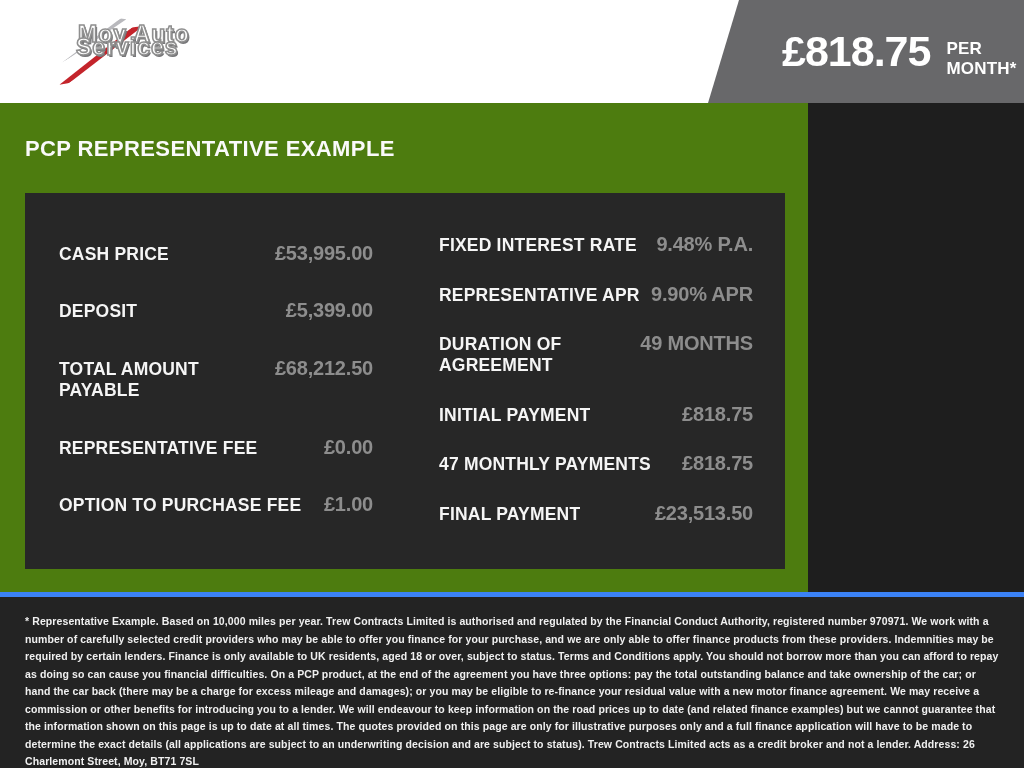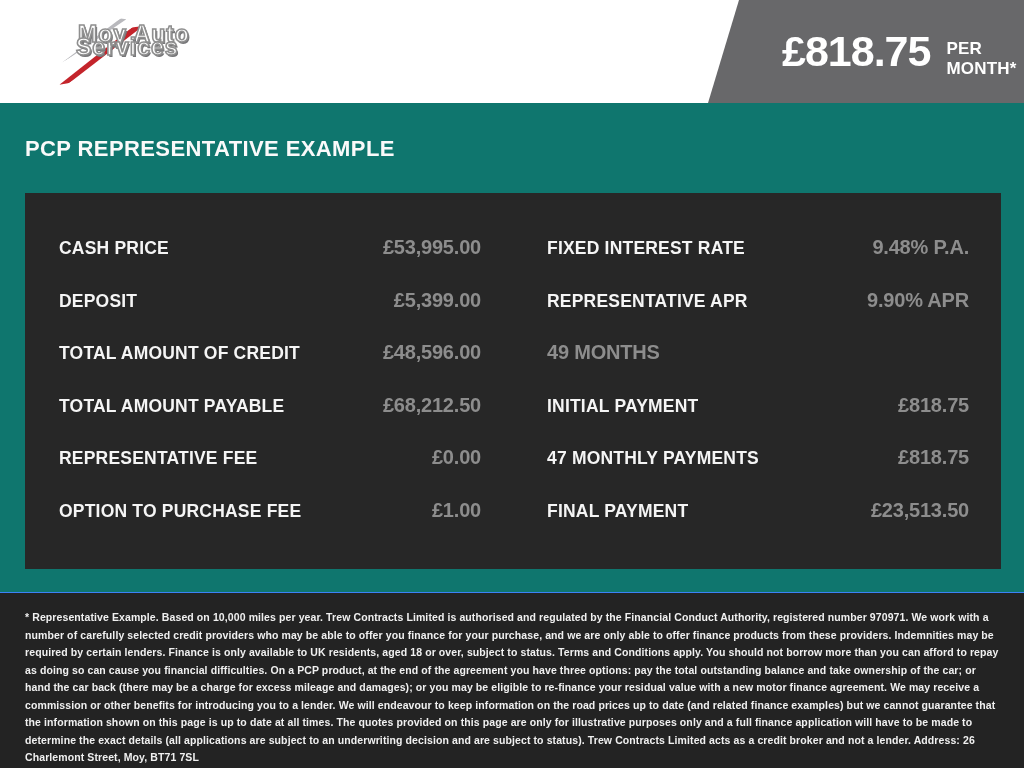--- a/index.html
+++ b/index.html
@@ -57,22 +57,22 @@
     font-size: 43px; letter-spacing: -1px;
   }
   .price-suffix {
     color: #ffffff; font-weight: bold;
     font-size: 17px; letter-spacing: 0.2px;
     margin-left: 16px; margin-top: 14px;
   }
 
   
   .main {
-    width: 1024px; height: 489px;
-    background: #0f766e;
+    width: 808px; height: 489px;
+    background: #4d7c0f;
   }
   .page-title {
     color: #fafafa; font-size: 22px; font-weight: bold;
     letter-spacing: 0.4px;
     padding: 33px 0 0 25px;
   }
   .panels {
     display: flex; 
     margin: 31px 23px 0 25px;
     align-items: flex-end;
@@ -95,21 +95,21 @@
   .row .value {
     color: #8d8d8d; font-weight: bold; font-size: 20px;
     letter-spacing: -0.2px;
     white-space: nowrap;
   }
 
   
   .footer {
     width: 1024px; height: 176px;
     background: #232323;
-    border-top: 1px solid #3b82f6;
+    border-top: 5px solid #3b82f6;
   }
   .disclaimer {
     width: 978px;
     margin: 16px 0 0 25px;
     color: #f0f0f0;
     font-size: 10.5px; font-weight: bold;
     line-height: 17.5px;
     letter-spacing: 0.1px;
   }
 </style>
@@ -136,24 +136,20 @@
     <div class="panel">
       <div class="row">
         <span class="label">CASH PRICE</span>
         <span class="value">£53,995.00</span>
       </div>
       <div class="row">
         <span class="label">DEPOSIT</span>
         <span class="value">£5,399.00</span>
       </div>
       <div class="row">
-        <span class="label">TOTAL AMOUNT OF CREDIT</span>
-        <span class="value">£48,596.00</span>
-      </div>
-      <div class="row">
         <span class="label">TOTAL AMOUNT PAYABLE</span>
         <span class="value">£68,212.50</span>
       </div>
       <div class="row">
         <span class="label">REPRESENTATIVE FEE</span>
         <span class="value">£0.00</span>
       </div>
       <div class="row">
         <span class="label">OPTION TO PURCHASE FEE</span>
         <span class="value">£1.00</span>
@@ -163,20 +159,21 @@
     <div class="panel">
       <div class="row">
         <span class="label">FIXED INTEREST RATE</span>
         <span class="value">9.48% P.A.</span>
       </div>
       <div class="row">
         <span class="label">REPRESENTATIVE APR</span>
         <span class="value">9.90% APR</span>
       </div>
       <div class="row">
+        <span class="label">DURATION OF AGREEMENT</span>
         <span class="value">49 MONTHS</span>
       </div>
       <div class="row">
         <span class="label">INITIAL PAYMENT</span>
         <span class="value">£818.75</span>
       </div>
       <div class="row">
         <span class="label">47 MONTHLY PAYMENTS</span>
         <span class="value">£818.75</span>
       </div>

